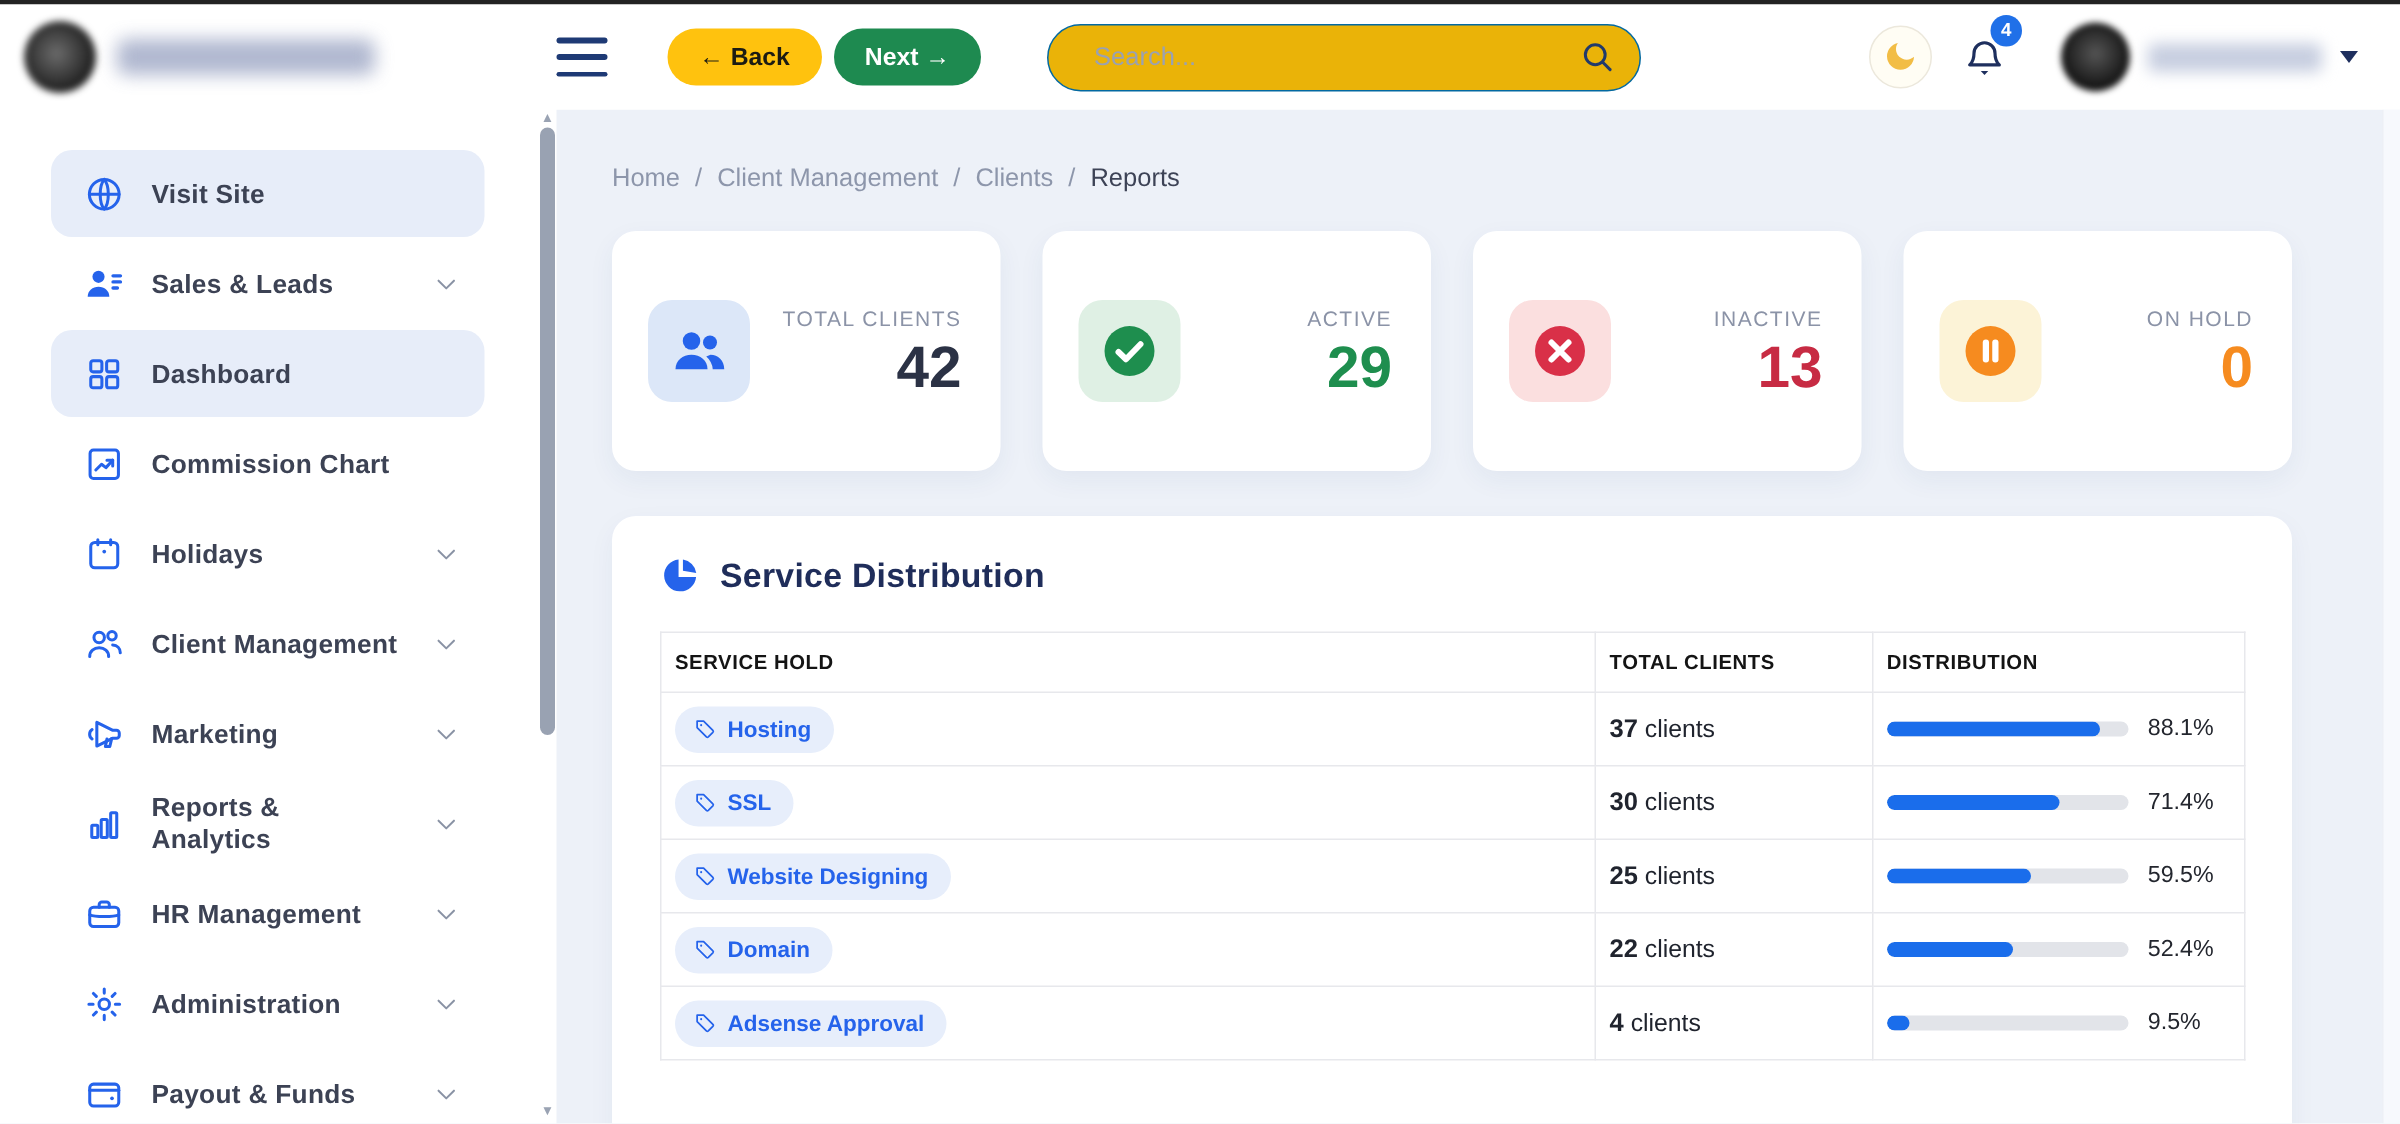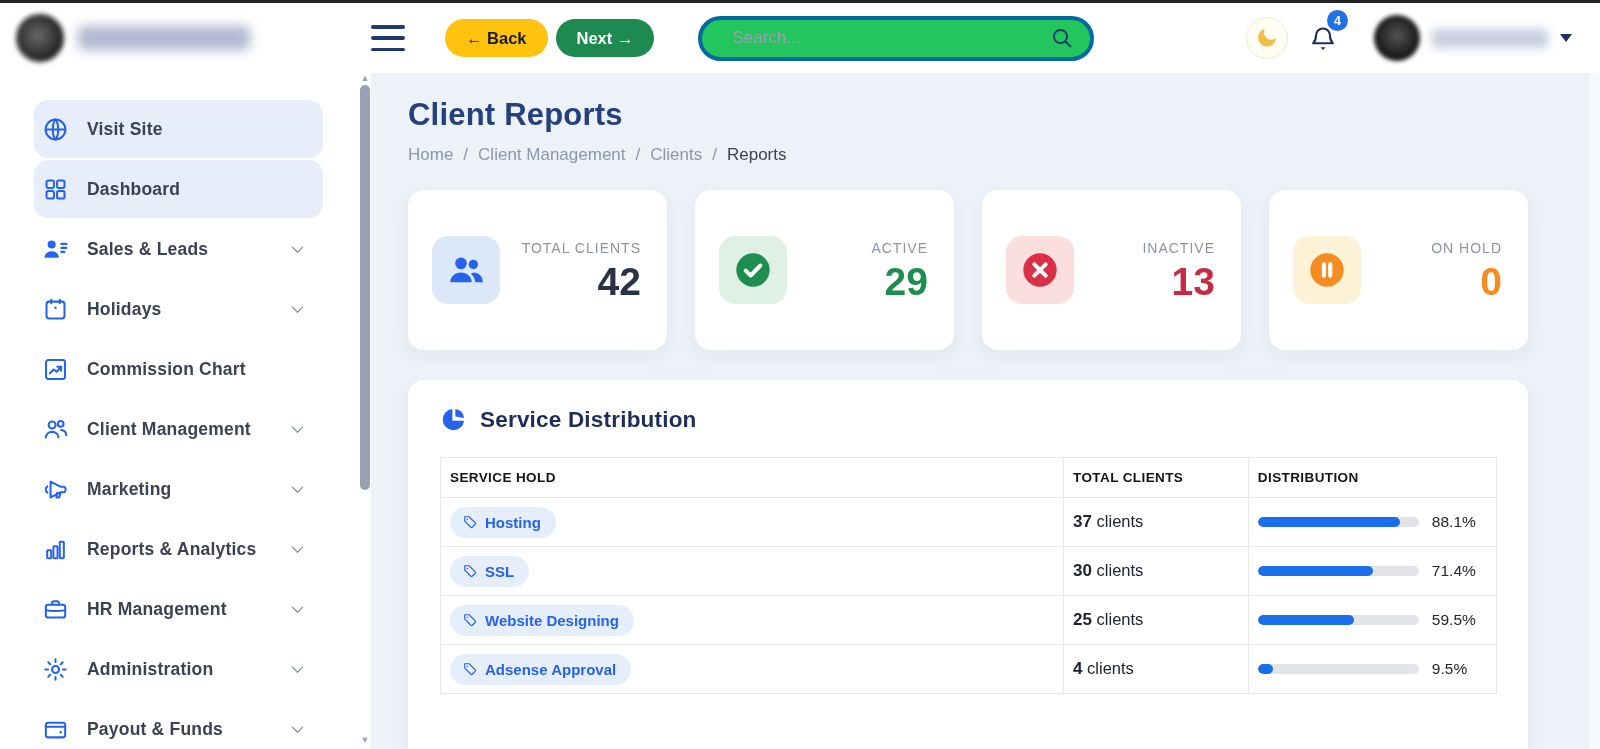--- a/index.html
+++ b/index.html
@@ -11,37 +11,37 @@
   
   .topbar { height:70px; background:#fff; display:flex; align-items:center; padding:0 28px 0 16px; position:relative; z-index:5; }
   .brand { display:flex; align-items:center; gap:14px; width:355px; }
   .logo-blur { width:48px; height:48px; border-radius:50%; background:radial-gradient(circle at 45% 45%, #6b6b6b, #1d1d1d 70%); filter:blur(2.5px); }
   .brand-text-blur { width:172px; height:24px; border-radius:6px; background:#96a0c0; filter:blur(6px); opacity:.75; }
   .hamburger { width:34px; height:26px; border:none; background:transparent; cursor:pointer; display:flex; flex-direction:column; justify-content:space-between; margin-right:40px; }
   .hamburger span { display:block; height:3.5px; border-radius:2px; background:#1e3a75; }
   .btn { border:none; cursor:pointer; font-weight:700; font-size:16.5px; height:38px; padding:0 21px; border-radius:22px; font-family:inherit; }
   .btn-back { background:#ffc20e; color:#1c1b13; margin-right:8px; }
   .btn-next { background:#1e8a50; color:#fff; }
-  .search { margin-left:44px; width:396px; height:45px; background:#22c55e; border:4px solid #0369a1; border-radius:23px; display:flex; align-items:center; padding:0 16px 0 30px; }
+  .search { margin-left:44px; width:396px; height:45px; background:#eab308; border:1px solid #0369a1; border-radius:23px; display:flex; align-items:center; padding:0 16px 0 30px; }
   .search input { flex:1; border:none; background:transparent; outline:none; font-size:17px; color:#3c4254; font-family:inherit; }
   .search input::placeholder { color:#9aa1b2; }
   .search .icn svg { display:block; }
   .top-right { margin-left:auto; display:flex; align-items:center; gap:20px; }
   .theme-toggle { width:42px; height:42px; border-radius:50%; border:1.5px solid #ece8dc; background:#fffdf4; cursor:pointer; display:flex; align-items:center; justify-content:center; }
   .bell-wrap { position:relative; cursor:pointer; padding-top:6px; }
   .badge { position:absolute; top:-8px; right:-10px; min-width:21px; height:21px; border-radius:50%; background:#2070e8; color:#fff; font-size:12.5px; font-weight:700; display:flex; align-items:center; justify-content:center; }
   .user { display:flex; align-items:center; gap:12px; cursor:pointer; margin-left:16px; }
   .avatar-blur { width:46px; height:46px; border-radius:50%; background:radial-gradient(circle at 50% 45%, #555, #101010 72%); filter:blur(2px); }
   .name-blur { width:116px; height:19px; border-radius:4px; background:#c7cee0; filter:blur(5px); }
   .caret { width:0; height:0; border-left:6.5px solid transparent; border-right:6.5px solid transparent; border-top:8px solid #1e2f5e; }
 
   
   .layout { display:flex; height:676px; }
   .sidebar { width:371px; background:#fff; position:relative; padding-top:27px; flex-shrink:0; }
-  .sb-item { display:flex; align-items:center; gap:18px; width:289px; height:58px; margin:0 0 2px 34px; padding:0 16px 0 8px; border-radius:14px; cursor:pointer; text-decoration:none; }
+  .sb-item { display:flex; align-items:center; gap:18px; width:289px; height:58px; margin:0 0 2px 34px; padding:0 16px 0 22px; border-radius:14px; cursor:pointer; text-decoration:none; }
   .sb-item.active { background:#e7edf9; }
   .sb-item .icn { width:27px; height:27px; color:#2563eb; flex-shrink:0; }
   .sb-item .icn svg { width:27px; height:27px; display:block; }
   .sb-label { flex:1; font-size:17.5px; font-weight:700; color:#3c4254; letter-spacing:.2px; }
   .sb-chev { color:#8a93a5; display:flex; }
   .sb-chev svg { width:19px; height:19px; }
   .sb-scroll-thumb { position:absolute; right:1px; top:12px; width:10px; height:405px; background:#99a2b2; border-radius:8px; }
   .sb-scroll-up, .sb-scroll-dn { position:absolute; right:1px; font-size:9px; color:#9aa3b3; width:10px; text-align:center; }
   .sb-scroll-up { top:0; }
   .sb-scroll-dn { bottom:4px; }
@@ -140,70 +140,70 @@
     <nav id="sidebar-list">
         <a class="sb-item active">
           <span class="icn">
             <svg viewBox="0 0 24 24" fill="none" stroke="currentColor" stroke-width="1.8" stroke-linecap="round" stroke-linejoin="round">
               <circle cx="12" cy="12" r="8.8"></circle>
               <path d="M3.2 12h17.6M12 3.2c3.2 3.6 3.2 14 0 17.6M12 3.2c-3.2 3.6-3.2 14 0 17.6"></path>
             </svg>
           </span>
           <span class="sb-label">Visit Site</span>
         </a>
+        <a class="sb-item">
+          <span class="icn">
+            <svg viewBox="0 0 24 24" fill="currentColor">
+              <circle cx="8.6" cy="7.6" r="3.6"></circle>
+              <path d="M2.2 19.4c0-3.6 2.9-5.9 6.4-5.9s6.4 2.3 6.4 5.9z"></path>
+              <path d="M17.2 7h4.4M17.2 10.6h4.4M17.2 14.2h2.6" fill="none" stroke="currentColor" stroke-width="2" stroke-linecap="round"></path>
+            </svg>
+          </span>
+          <span class="sb-label">Sales &amp; Leads</span>
+          <span class="sb-chev">
+            <svg viewBox="0 0 24 24" fill="none" stroke="currentColor" stroke-width="1.7" stroke-linecap="round" stroke-linejoin="round">
+              <path d="M5.5 9l6.5 6.5L18.5 9"></path>
+            </svg>
+          </span>
+        </a>
         <a class="sb-item active">
           <span class="icn">
             <svg viewBox="0 0 24 24" fill="none" stroke="currentColor" stroke-width="1.8" stroke-linecap="round" stroke-linejoin="round">
               <rect x="4" y="4" width="6.6" height="6.6" rx="1.4"></rect>
               <rect x="13.4" y="4" width="6.6" height="6.6" rx="1.4"></rect>
               <rect x="4" y="13.4" width="6.6" height="6.6" rx="1.4"></rect>
               <rect x="13.4" y="13.4" width="6.6" height="6.6" rx="1.4"></rect>
             </svg>
           </span>
           <span class="sb-label">Dashboard</span>
         </a>
         <a class="sb-item">
           <span class="icn">
-            <svg viewBox="0 0 24 24" fill="currentColor">
-              <circle cx="8.6" cy="7.6" r="3.6"></circle>
-              <path d="M2.2 19.4c0-3.6 2.9-5.9 6.4-5.9s6.4 2.3 6.4 5.9z"></path>
-              <path d="M17.2 7h4.4M17.2 10.6h4.4M17.2 14.2h2.6" fill="none" stroke="currentColor" stroke-width="2" stroke-linecap="round"></path>
-            </svg>
-          </span>
-          <span class="sb-label">Sales &amp; Leads</span>
-          <span class="sb-chev">
-            <svg viewBox="0 0 24 24" fill="none" stroke="currentColor" stroke-width="1.7" stroke-linecap="round" stroke-linejoin="round">
-              <path d="M5.5 9l6.5 6.5L18.5 9"></path>
-            </svg>
-          </span>
+            <svg viewBox="0 0 24 24" fill="none" stroke="currentColor" stroke-width="1.8" stroke-linecap="round" stroke-linejoin="round">
+              <rect x="3.6" y="3.6" width="16.8" height="16.8" rx="2"></rect>
+              <path d="M7 15.4l3.4-3.4 2.6 2 4-4.4"></path>
+              <path d="M13.6 9.6h3.4v3.4"></path>
+            </svg>
+          </span>
+          <span class="sb-label">Commission Chart</span>
         </a>
         <a class="sb-item">
           <span class="icn">
             <svg viewBox="0 0 24 24" fill="none" stroke="currentColor" stroke-width="1.8" stroke-linecap="round" stroke-linejoin="round">
               <rect x="4" y="5" width="16" height="15" rx="2.4"></rect>
               <path d="M8.2 3.4v3M15.8 3.4v3"></path>
               <circle cx="12" cy="10.4" r="1.1" fill="currentColor" stroke="none"></circle>
             </svg>
           </span>
           <span class="sb-label">Holidays</span>
           <span class="sb-chev">
             <svg viewBox="0 0 24 24" fill="none" stroke="currentColor" stroke-width="1.7" stroke-linecap="round" stroke-linejoin="round">
               <path d="M5.5 9l6.5 6.5L18.5 9"></path>
             </svg>
           </span>
-        </a>
-        <a class="sb-item">
-          <span class="icn">
-            <svg viewBox="0 0 24 24" fill="none" stroke="currentColor" stroke-width="1.8" stroke-linecap="round" stroke-linejoin="round">
-              <rect x="3.6" y="3.6" width="16.8" height="16.8" rx="2"></rect>
-              <path d="M7 15.4l3.4-3.4 2.6 2 4-4.4"></path>
-              <path d="M13.6 9.6h3.4v3.4"></path>
-            </svg>
-          </span>
-          <span class="sb-label">Commission Chart</span>
         </a>
         <a class="sb-item">
           <span class="icn">
             <svg viewBox="0 0 24 24" fill="none" stroke="currentColor" stroke-width="1.8" stroke-linecap="round" stroke-linejoin="round">
               <circle cx="9" cy="8" r="3.1"></circle>
               <path d="M3.4 19.2c0-3.1 2.5-5.1 5.6-5.1s5.6 2 5.6 5.1"></path>
               <circle cx="16.6" cy="7" r="2.5"></circle>
               <path d="M17 12.4c2.6.2 4.5 2 4.5 4.6"></path>
             </svg>
           </span>
@@ -287,21 +287,20 @@
             </svg>
           </span>
         </a>
       </nav>
     <div class="sb-scroll-up">▲</div>
     <div class="sb-scroll-thumb"></div>
     <div class="sb-scroll-dn">▼</div>
   </aside>
 
   <main class="main">
-    <h1 class="page-title">Client Reports</h1>
     <nav class="breadcrumb" id="breadcrumb">
         <span class="bc-item">Home</span>
         <span class="bc-sep">/</span>
         <span class="bc-item">Client Management</span>
         <span class="bc-sep">/</span>
         <span class="bc-item">Clients</span>
         <span class="bc-sep">/</span>
         <span class="bc-item current">Reports</span>
       </nav>
 
@@ -444,20 +443,40 @@
               </td>
    </tr>
             <tr>
      <td class="td-service"><span class="svc-badge">
                   <span class="icn">
                     <svg viewBox="0 0 24 24" fill="none" stroke="currentColor" stroke-width="2" stroke-linejoin="round">
                       <path d="M3 3h7.4L21 13.6a1.6 1.6 0 0 1 0 2.2l-5.2 5.2a1.6 1.6 0 0 1-2.2 0L3 10.4z"></path>
                       <circle cx="7.6" cy="7.6" r="1.2" fill="currentColor" stroke="none"></circle>
                     </svg>
                   </span>
+                  <span>Domain</span>
+                </span></td>
+     <td class="td-clients"><b>22</b> <span>clients</span></td>
+     <td class="td-dist">
+                <span class="cellflex">
+                  <span class="bar">
+                    <span class="bar-fill" style="width:52.4%;background:#1a6deb"></span>
+                  </span>
+                  <span class="pct">52.4%</span>
+                </span>
+              </td>
+   </tr>
+            <tr>
+     <td class="td-service"><span class="svc-badge">
+                  <span class="icn">
+                    <svg viewBox="0 0 24 24" fill="none" stroke="currentColor" stroke-width="2" stroke-linejoin="round">
+                      <path d="M3 3h7.4L21 13.6a1.6 1.6 0 0 1 0 2.2l-5.2 5.2a1.6 1.6 0 0 1-2.2 0L3 10.4z"></path>
+                      <circle cx="7.6" cy="7.6" r="1.2" fill="currentColor" stroke="none"></circle>
+                    </svg>
+                  </span>
                   <span>Adsense Approval</span>
                 </span></td>
      <td class="td-clients"><b>4</b> <span>clients</span></td>
      <td class="td-dist">
                 <span class="cellflex">
                   <span class="bar">
                     <span class="bar-fill" style="width:9.5%;background:#1a6deb"></span>
                   </span>
                   <span class="pct">9.5%</span>
                 </span>

